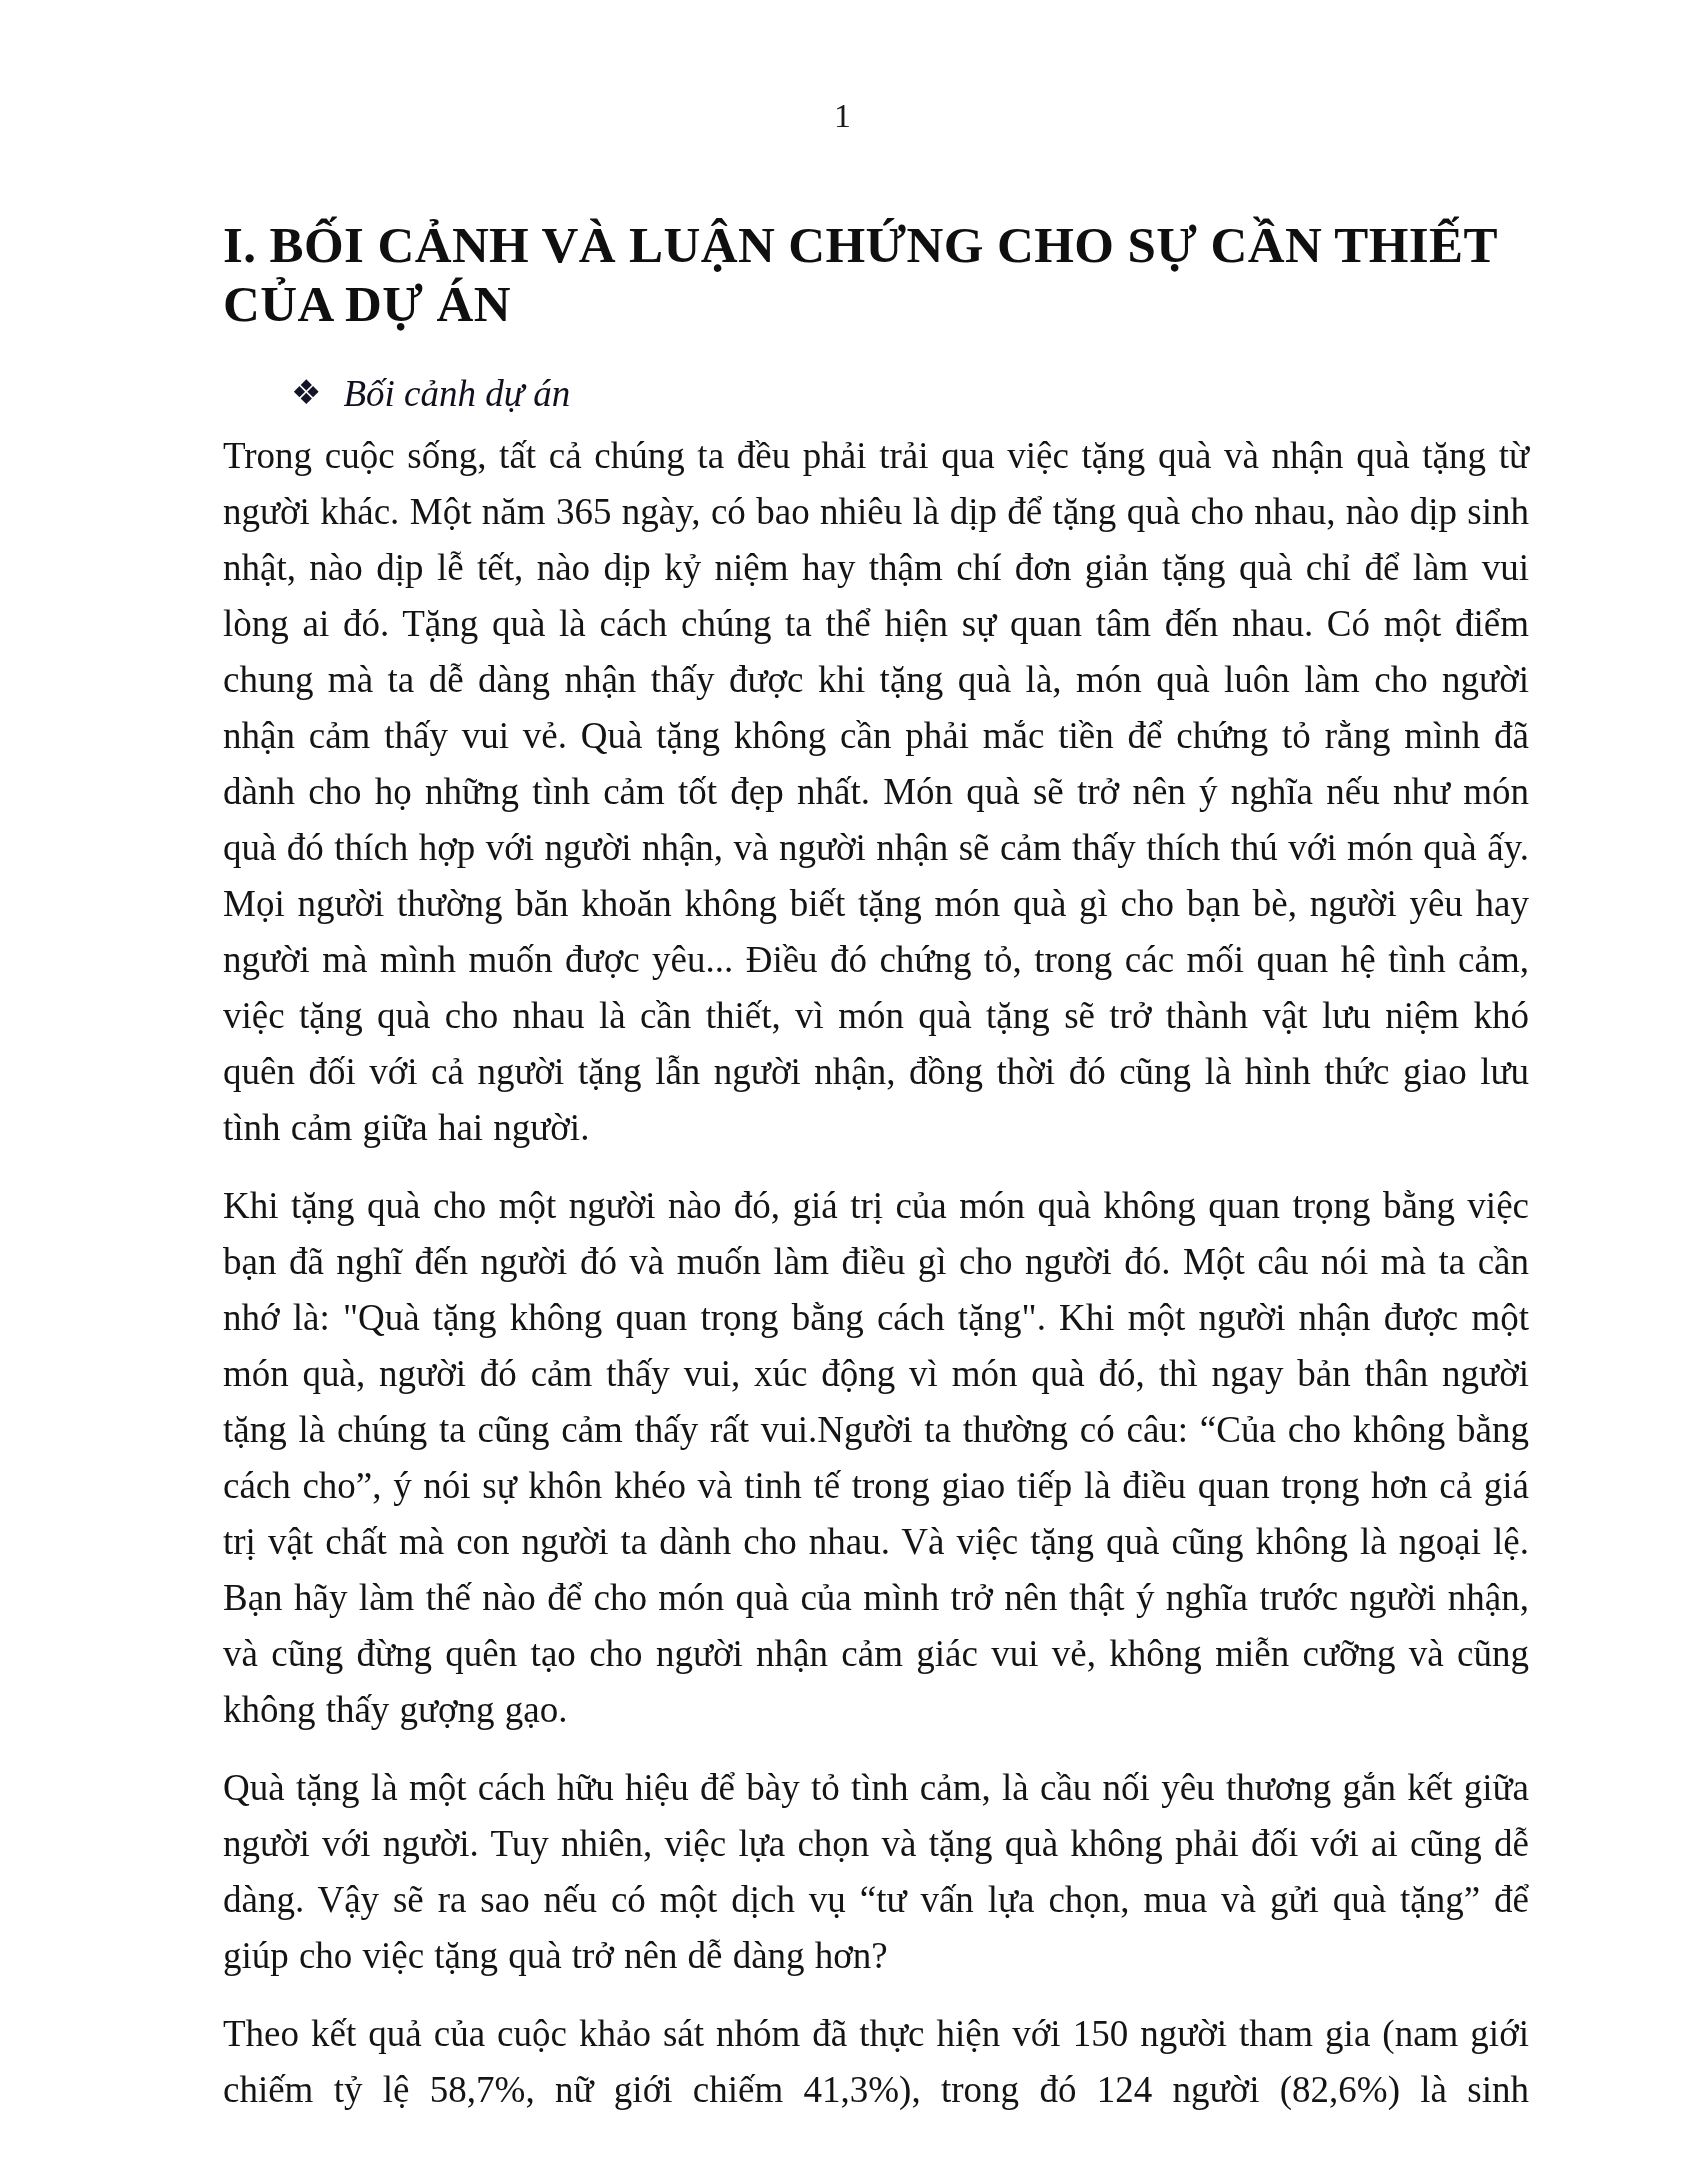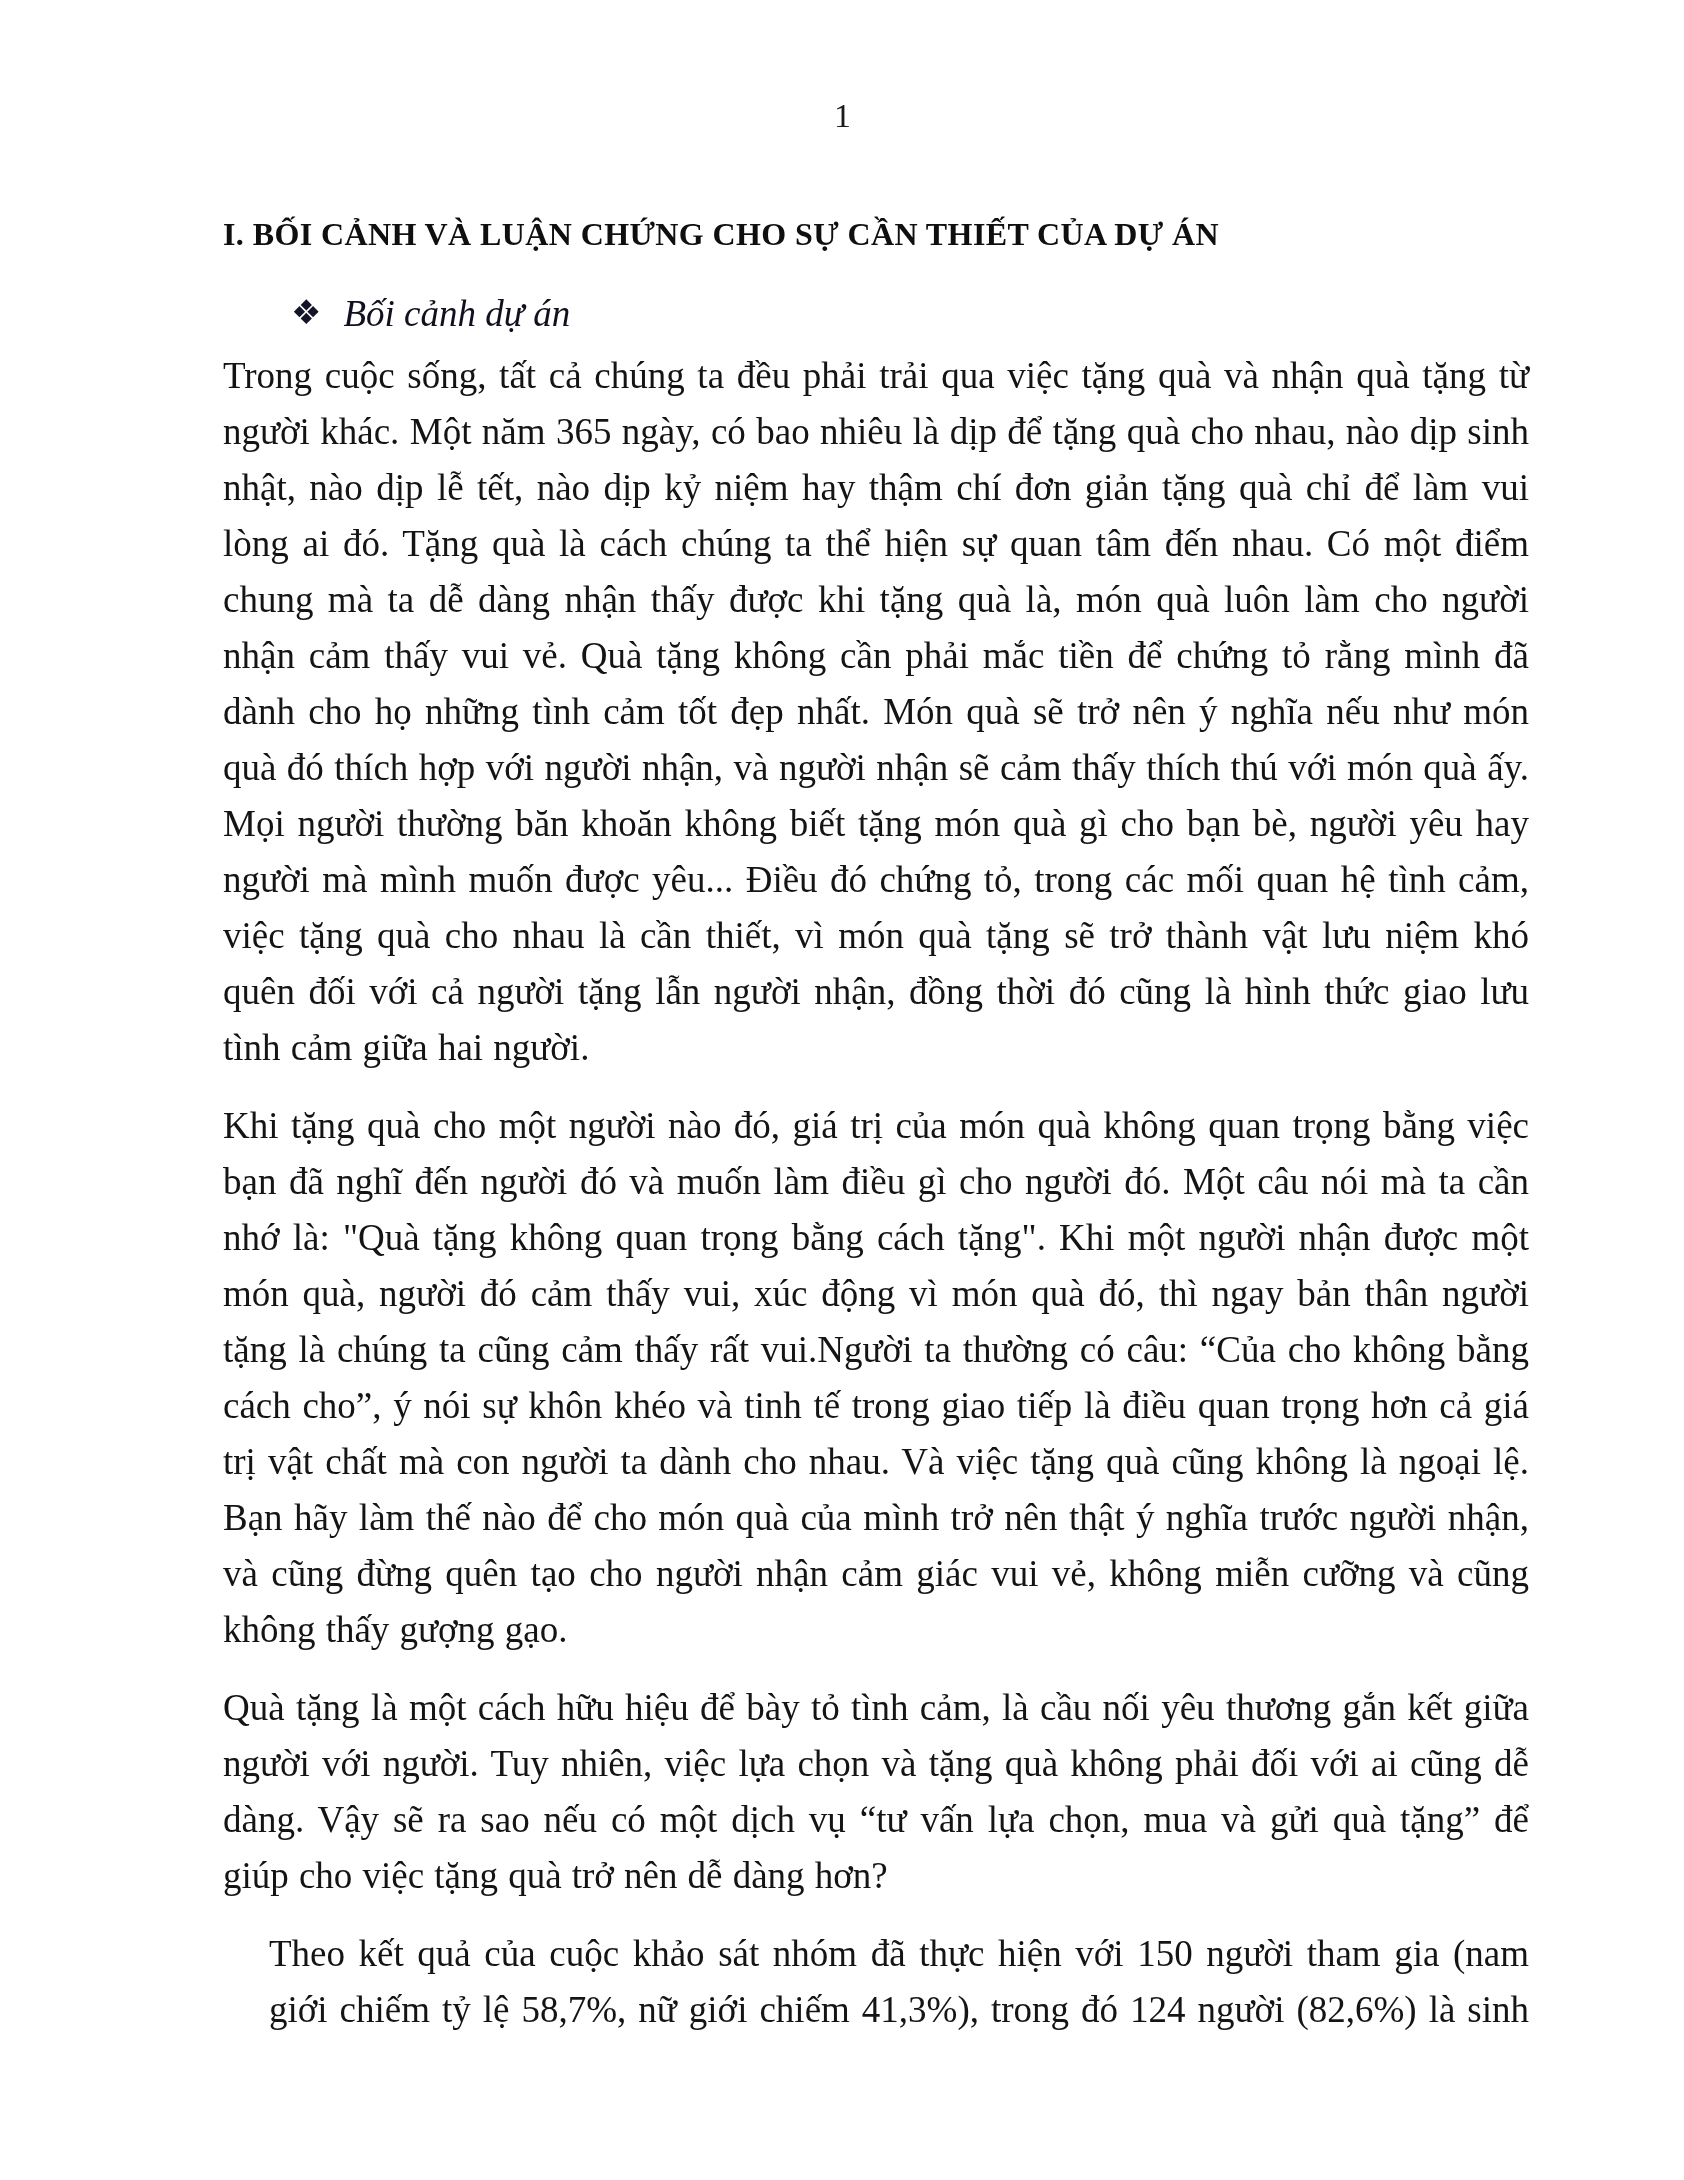--- a/index.html
+++ b/index.html
@@ -22,21 +22,21 @@
     text-align: center;
     font-size: 34px;
     line-height: 1;
     color: #1b1b1b;
   }
   .content {
     padding: 0 156px 0 223px;
   }
   .section-heading {
     margin: 83px 0 0 0;
-    font-size: 32px;
+    font-size: 51px;
     line-height: 1.15;
     font-weight: 700;
     color: #0f0f0f;
     letter-spacing: 0.4px;
   }
   .subheading {
     margin: 37px 0 0 68px;
     display: flex;
     align-items: baseline;
     gap: 22px;
@@ -63,21 +63,20 @@
     text-align: justify;
     color: #141414;
     word-spacing: 0.9px;
   }
   .body-paragraph.first {
     margin-top: 10px;
   }
   .body-paragraph.cutoff {
     
     text-align-last: justify;
-    margin-left: 46px;
   }
 </style>
 </head>
 <body>
 
 <div class="page">
   <div class="page-number">1</div>
 
   <div class="content">
 

